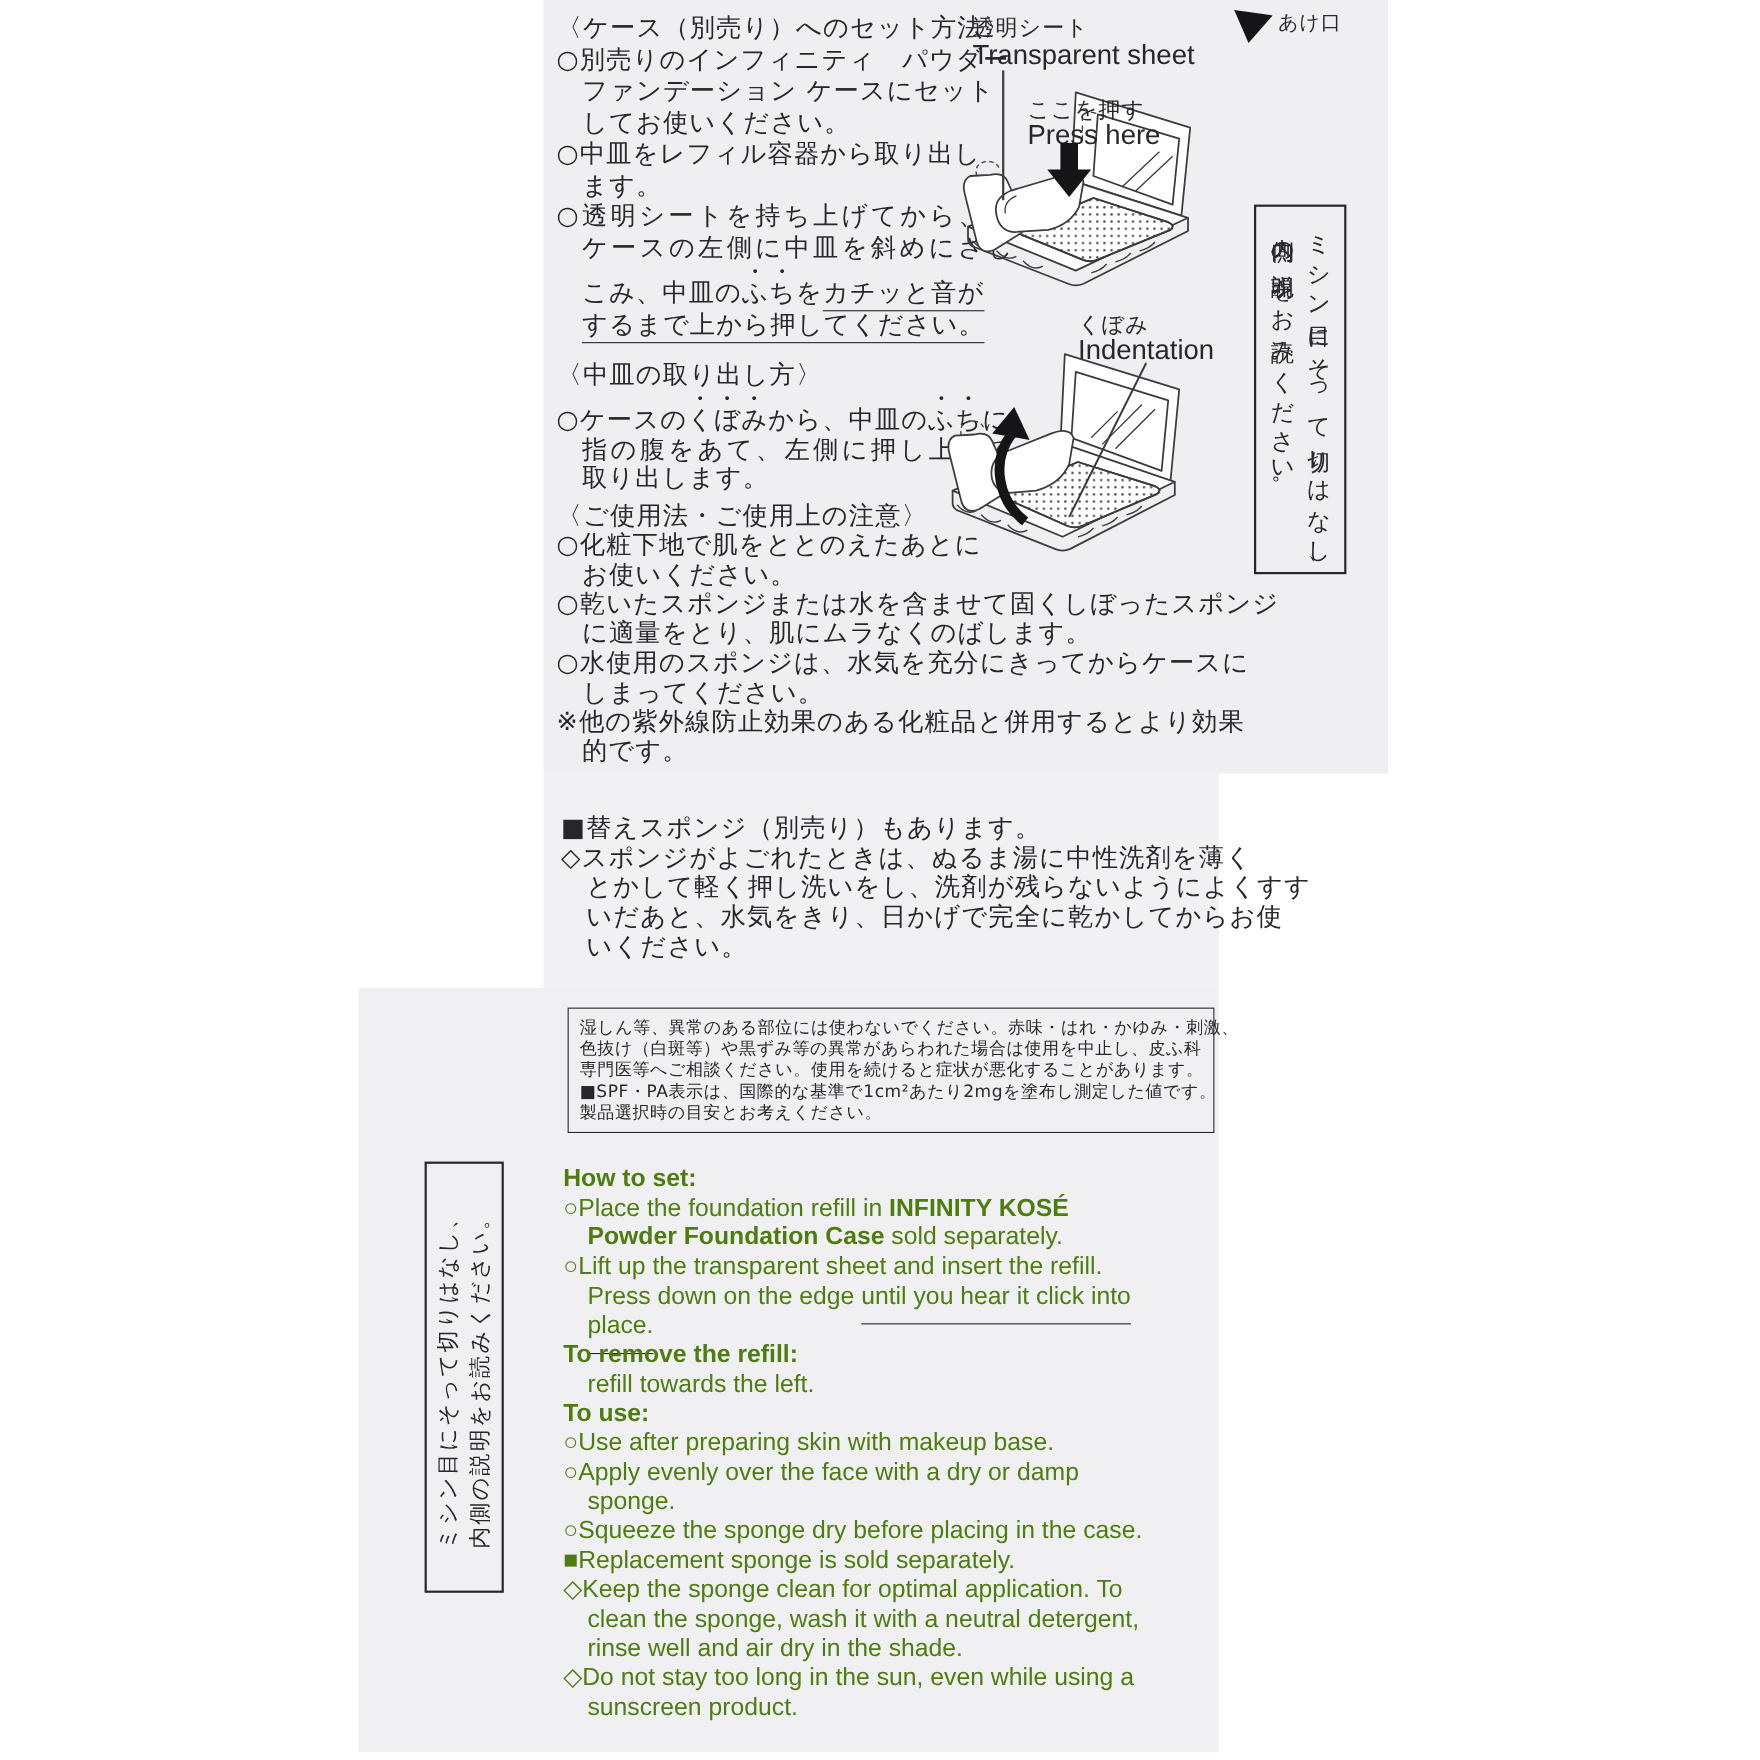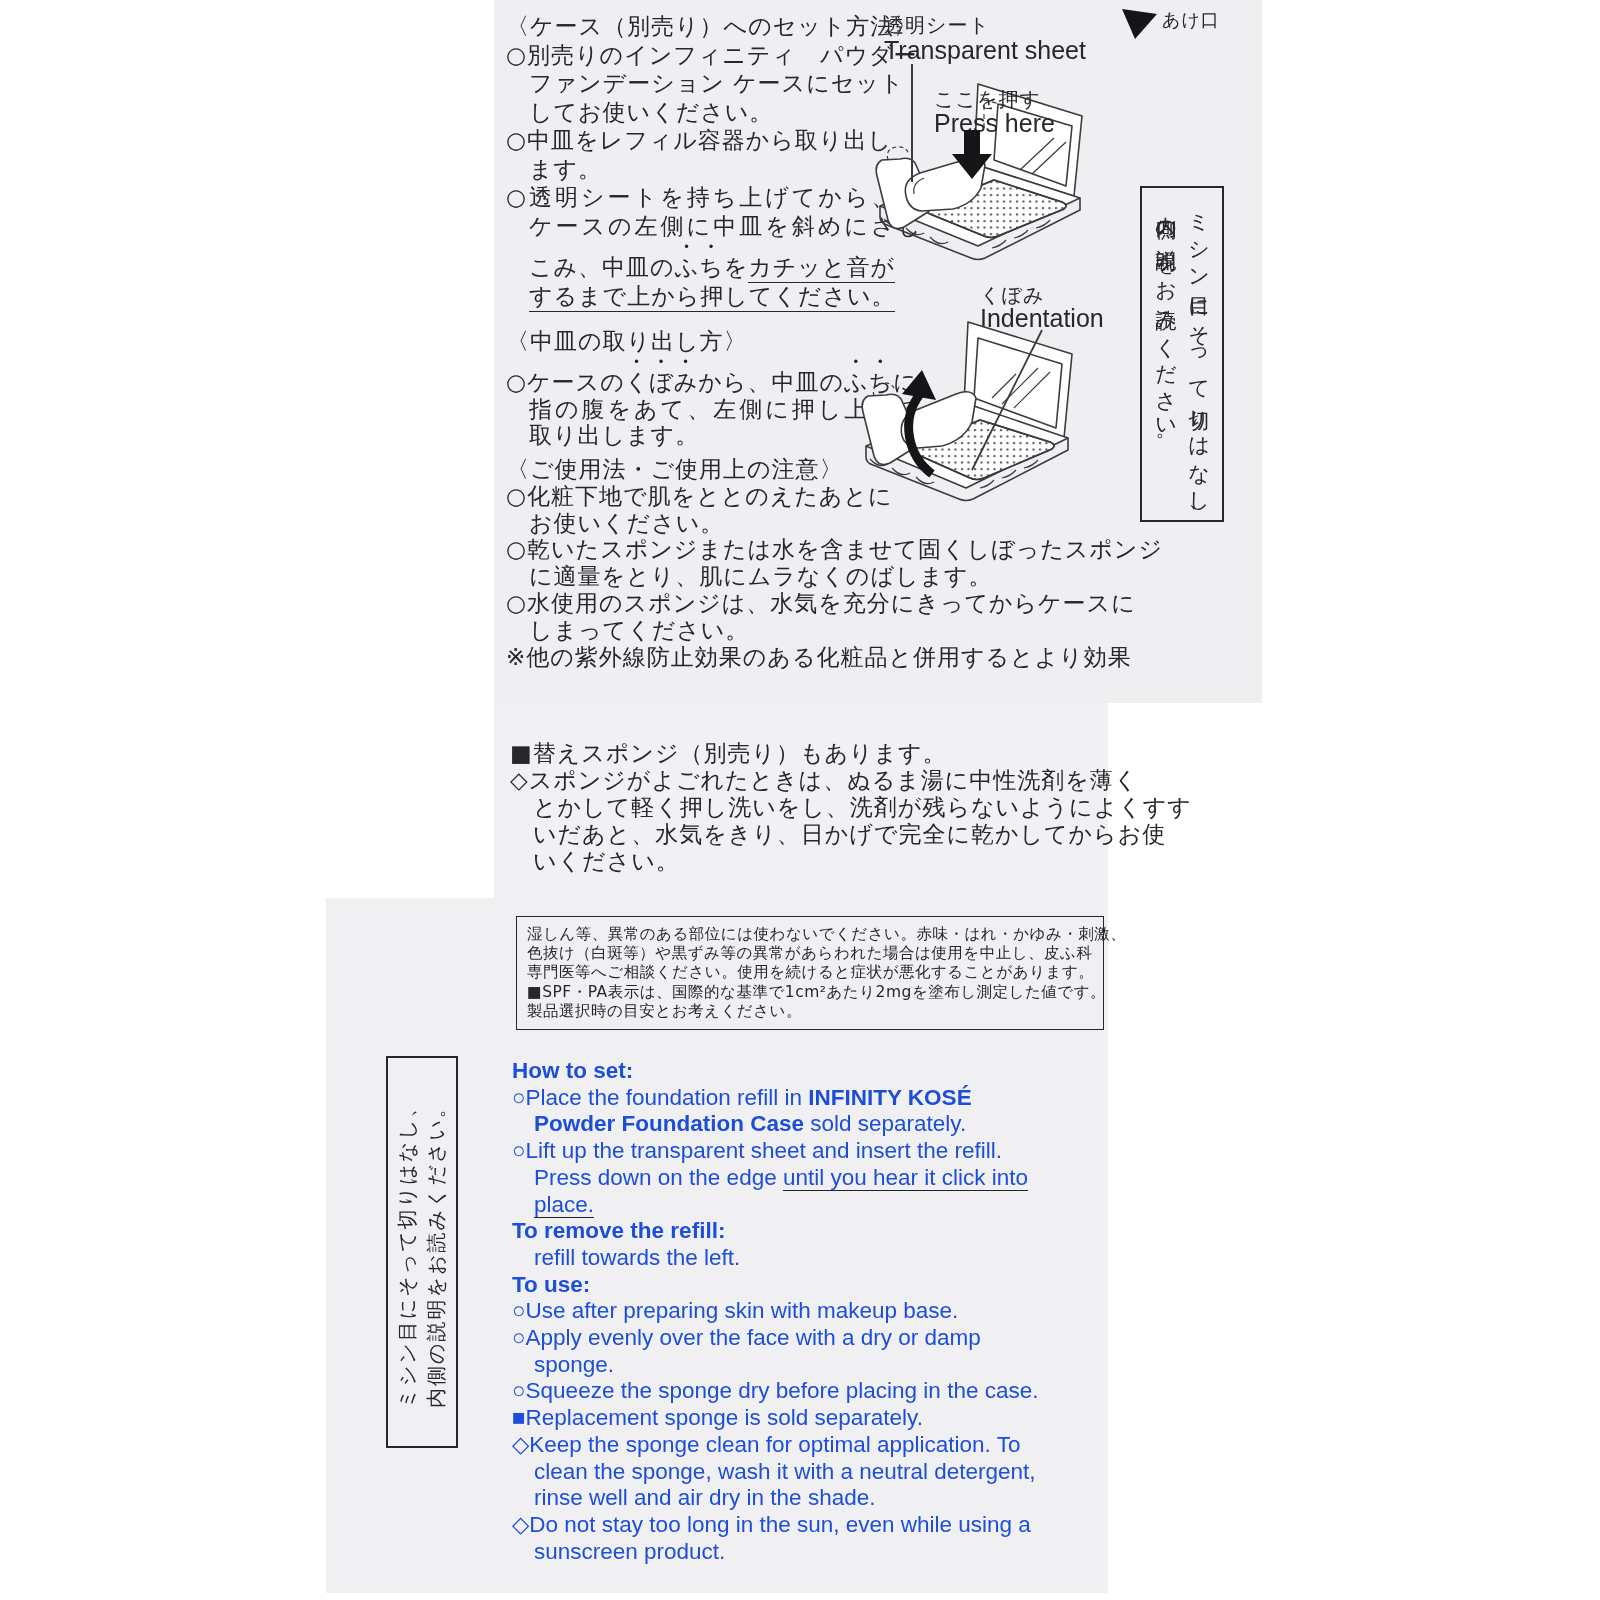--- a/index.html
+++ b/index.html
@@ -20,25 +20,25 @@
   .emph{-webkit-text-emphasis:filled dot;text-emphasis:filled dot;}
   .wide{letter-spacing:3px;}
 
   #remove-block,#usage-block{line-height:26.8px;}
   #sponge-block{line-height:27px;}
 
   .caution{border:1.8px solid #26262c;padding:8px 10px;font-size:15.5px;
     line-height:19.2px;letter-spacing:0.5px;background:transparent;}
   .caution .cl{display:block;white-space:nowrap;}
 
-  .en{font-family:"Liberation Sans",sans-serif;font-size:22.5px;line-height:26.7px;color:#1d4ed8;}
+  .en{font-family:"Liberation Sans",sans-serif;font-size:22.5px;line-height:26.7px;color:#4d7c0f;}
   .en .el{display:block;white-space:nowrap;}
   .en .ind2{padding-left:22px;}
   .b{font-weight:700;}
-  .en .u{border-bottom:1.7px solid #222228;padding-bottom:0;}
+  .en .u{border-bottom:1.7px solid #222228;padding-bottom:13px;}
 
   .vbox{writing-mode:vertical-rl;text-orientation:upright;border:2px solid #26262c;
     padding:12px 7px;font-size:21px;letter-spacing:3px;line-height:33px;background:transparent;}
   .vbox .vl{display:block;white-space:nowrap;}
 
   .rot-wrap{position:absolute;left:386px;top:1056px;width:74px;height:392px;}
   .hbox{position:absolute;left:0;top:0;width:392px;height:72px;box-sizing:border-box;
     border:2px solid #26262c;transform-origin:0 0;transform:rotate(-90deg) translateX(-392px);
     display:flex;flex-direction:column;justify-content:center;align-items:center;
     font-size:20px;letter-spacing:2px;line-height:29px;}
@@ -95,20 +95,21 @@
 
 <div class="abs jp" id="usage-block" style="left:506px;top:456px;">
   <span class="jl">〈ご使用法・ご使用上の注意〉</span>
   <span class="jl">○化粧下地で肌をととのえたあとに</span>
   <span class="jl ind">お使いください。</span>
   <span class="jl">○乾いたスポンジまたは水を含ませて固くしぼったスポンジ</span>
   <span class="jl ind">に適量をとり、肌にムラなくのばします。</span>
   <span class="jl">○水使用のスポンジは、水気を充分にきってからケースに</span>
   <span class="jl ind">しまってください。</span>
   <span class="jl">※他の紫外線防止効果のある化粧品と併用するとより効果</span>
+  <span class="jl ind">的です。</span>
 </div>
 
 <div class="abs jp" id="sponge-block" style="left:510px;top:740px;">
   <span class="jl">■替えスポンジ（別売り）もあります。</span>
   <span class="jl">◇スポンジがよごれたときは、ぬるま湯に中性洗剤を薄く</span>
   <span class="jl ind">とかして軽く押し洗いをし、洗剤が残らないようによくすす</span>
   <span class="jl ind">いだあと、水気をきり、日かげで完全に乾かしてからお使</span>
   <span class="jl ind">いください。</span>
 </div>
 

